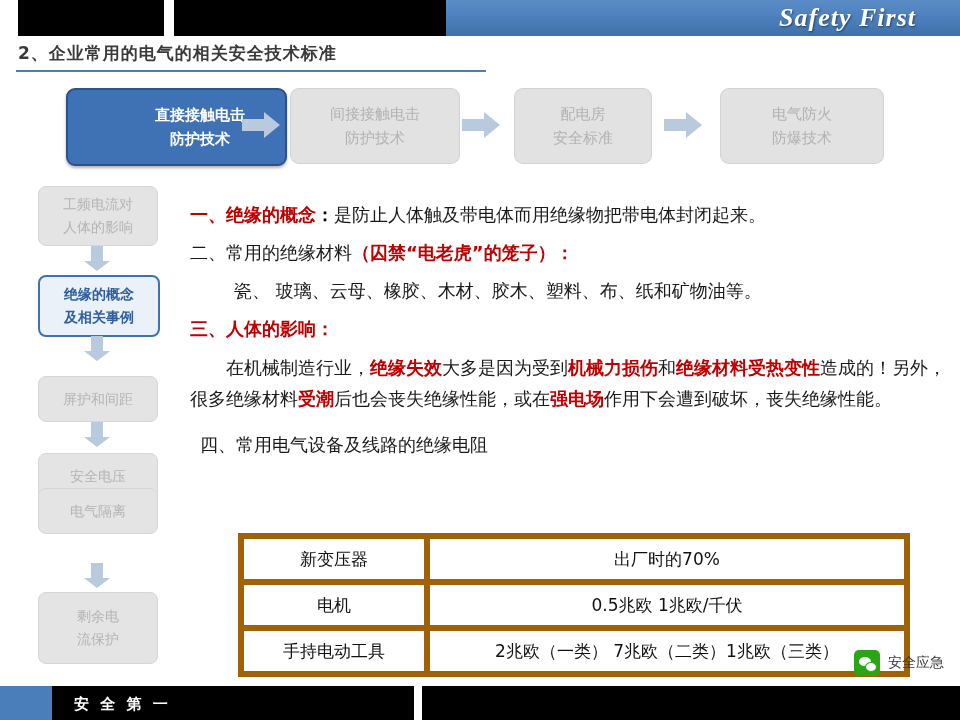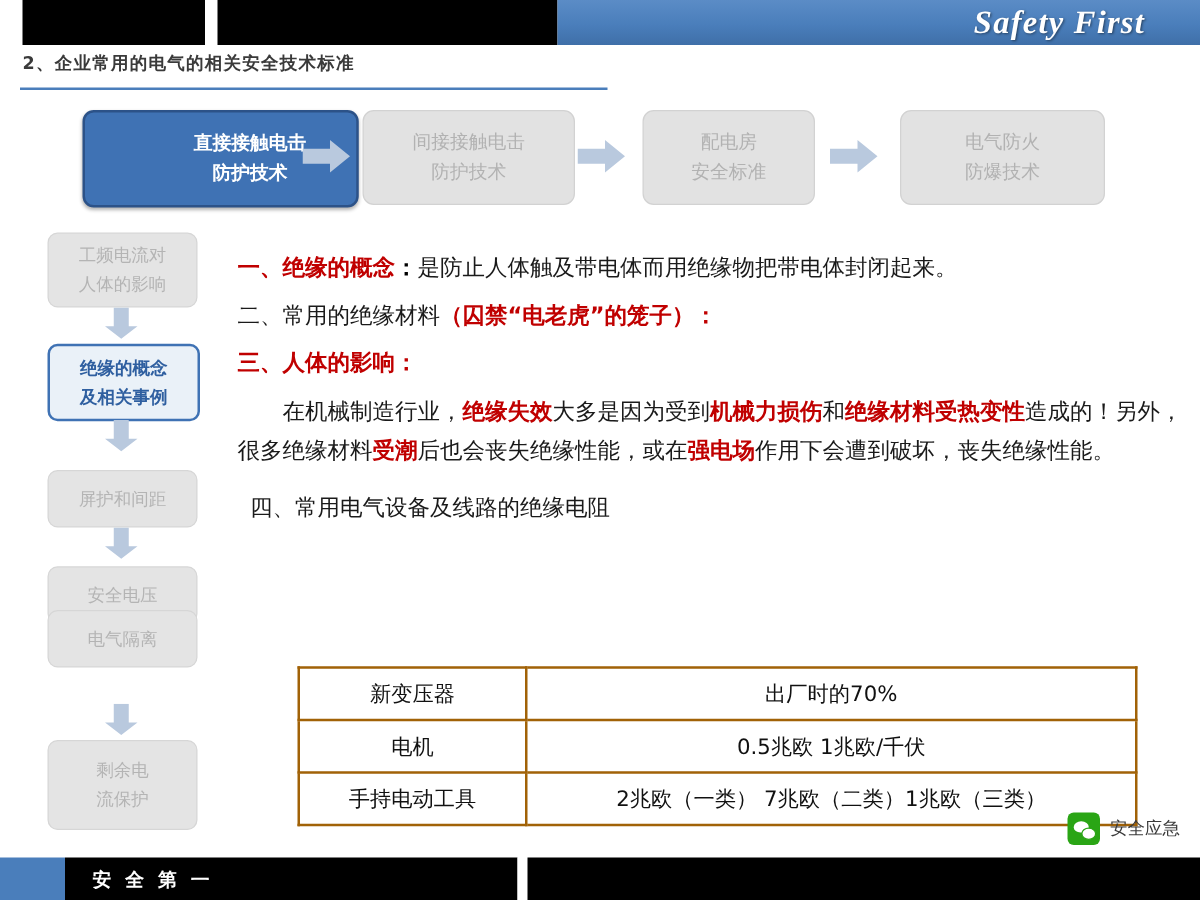--- a/index.html
+++ b/index.html
@@ -22,21 +22,21 @@
     position:absolute;right:44px;top:3px;
     color:#ffffff;font-size:26px;font-weight:bold;font-style:italic;
     letter-spacing:1px;
     font-family:"Liberation Serif","DejaVu Serif",serif;
     text-shadow:1px 1px 2px rgba(0,0,0,.45);
   }
 
   
   .sec-title{
     position:absolute;left:18px;top:42px;width:470px;
-    font-size:14px;color:#3a3a3a;font-weight:bold;
+    font-size:17px;color:#3a3a3a;font-weight:bold;
     font-family:"DejaVu Sans",sans-serif;
     letter-spacing:1px;
   }
   .sec-underline{position:absolute;left:16px;top:70px;width:470px;height:2px;background:#4a7ebb;}
 
   
   .tbox{
     position:absolute;top:88px;height:74px;border-radius:9px;
     display:flex;flex-direction:column;align-items:center;justify-content:center;
     font-size:15px;line-height:24px;text-align:center;
@@ -92,21 +92,21 @@
   .line{font-size:18px;line-height:30px;color:#1a1a1a;margin-bottom:8px;
         font-family:"DejaVu Sans",sans-serif;}
   .b-red{color:#c00000;font-weight:bold;}
   .b-black{font-weight:bold;color:#000000;}
   .indent{padding-left:44px;}
   .para{font-size:18px;line-height:31px;color:#1a1a1a;text-indent:36px;
         font-family:"DejaVu Sans",sans-serif;}
 
   
   .tbl{position:absolute;left:238px;top:533px;width:672px;border-collapse:collapse;}
-  .tbl td{border:2px solid #a16207;font-size:17px;color:#111;padding:6px 4px;
+  .tbl td{border:6px solid #a16207;font-size:17px;color:#111;padding:6px 4px;
           text-align:center;font-family:"DejaVu Sans",sans-serif;height:28px;}
   .tbl td.c1{width:172px;}
 
   
   .botbar{position:absolute;left:0;bottom:0;width:960px;height:32px;}
   .bb-seg{position:absolute;bottom:0;height:34px;}
   .bb-blue{left:0;width:52px;background:#4a7ebb;}
   .bb-black1{left:52px;width:362px;background:#000000;}
   .bb-white{left:414px;width:8px;background:#ffffff;}
   .bb-black2{left:422px;width:538px;background:#000000;}
@@ -218,20 +218,21 @@
 
 <div class="body-wrap">
 
   <div class="line">
     <span class="b-red">一、</span><span class="b-red">绝缘的概念</span><span class="b-black">：</span><span>是防止人体触及带电体而用绝缘物把带电体封闭起来。</span>
   </div>
 
   <div class="line">
     <span>二、</span><span>常用的绝缘材料</span><span class="b-red">（囚禁“电老虎”的笼子）：</span>
   </div>
+  <div class="line indent">瓷、 玻璃、云母、橡胶、木材、胶木、塑料、布、纸和矿物油等。</div>
 
   <div class="line">
     <span class="b-red">三、</span><span class="b-red">人体的影响：</span>
   </div>
   <div class="para">
     <span>在机械制造行业，</span><span class="b-red">绝缘失效</span><span>大多是因为受到</span><span class="b-red">机械力损伤</span><span>和</span><span class="b-red">绝缘材料受热变性</span><span>造成的！另外，很多绝缘材料</span><span class="b-red">受潮</span><span>后也会丧失绝缘性能，或在</span><span class="b-red">强电场</span><span>作用下会遭到破坏，丧失绝缘性能。</span>
   </div>
 
   <div class="line" style="margin-top:16px;padding-left:10px;">
     <span>四、</span><span>常用电气设备及线路的绝缘电阻</span>

